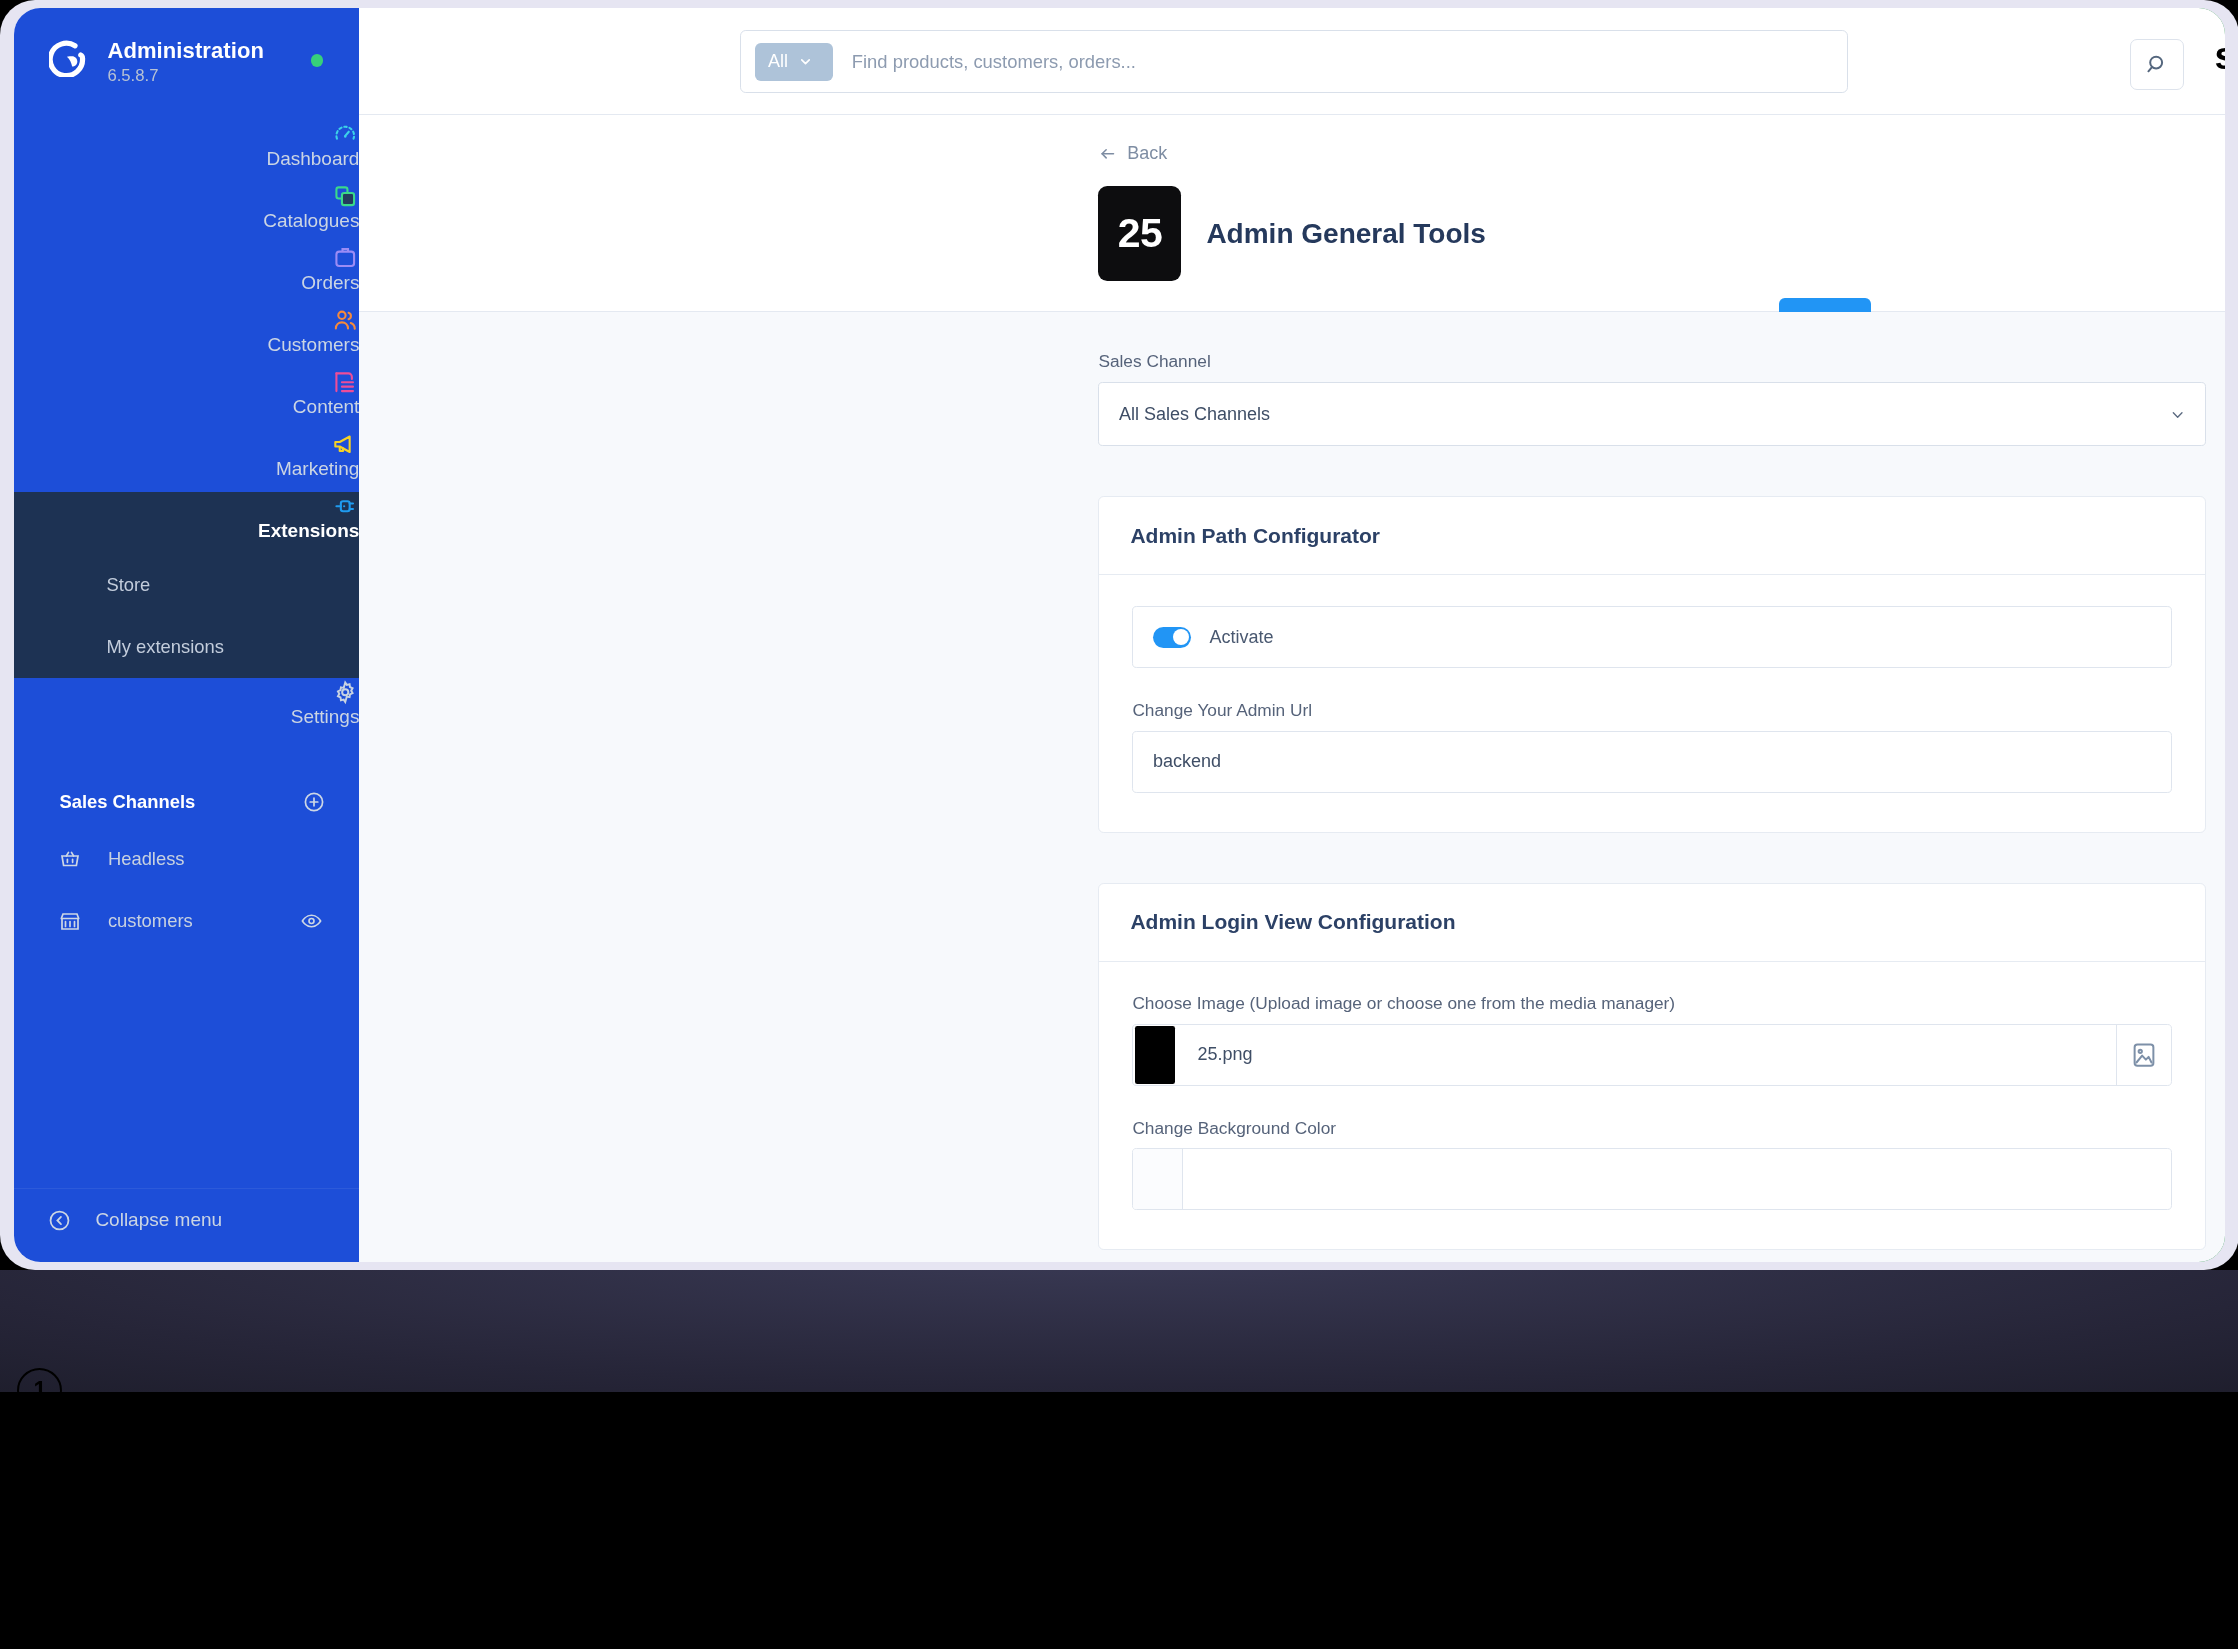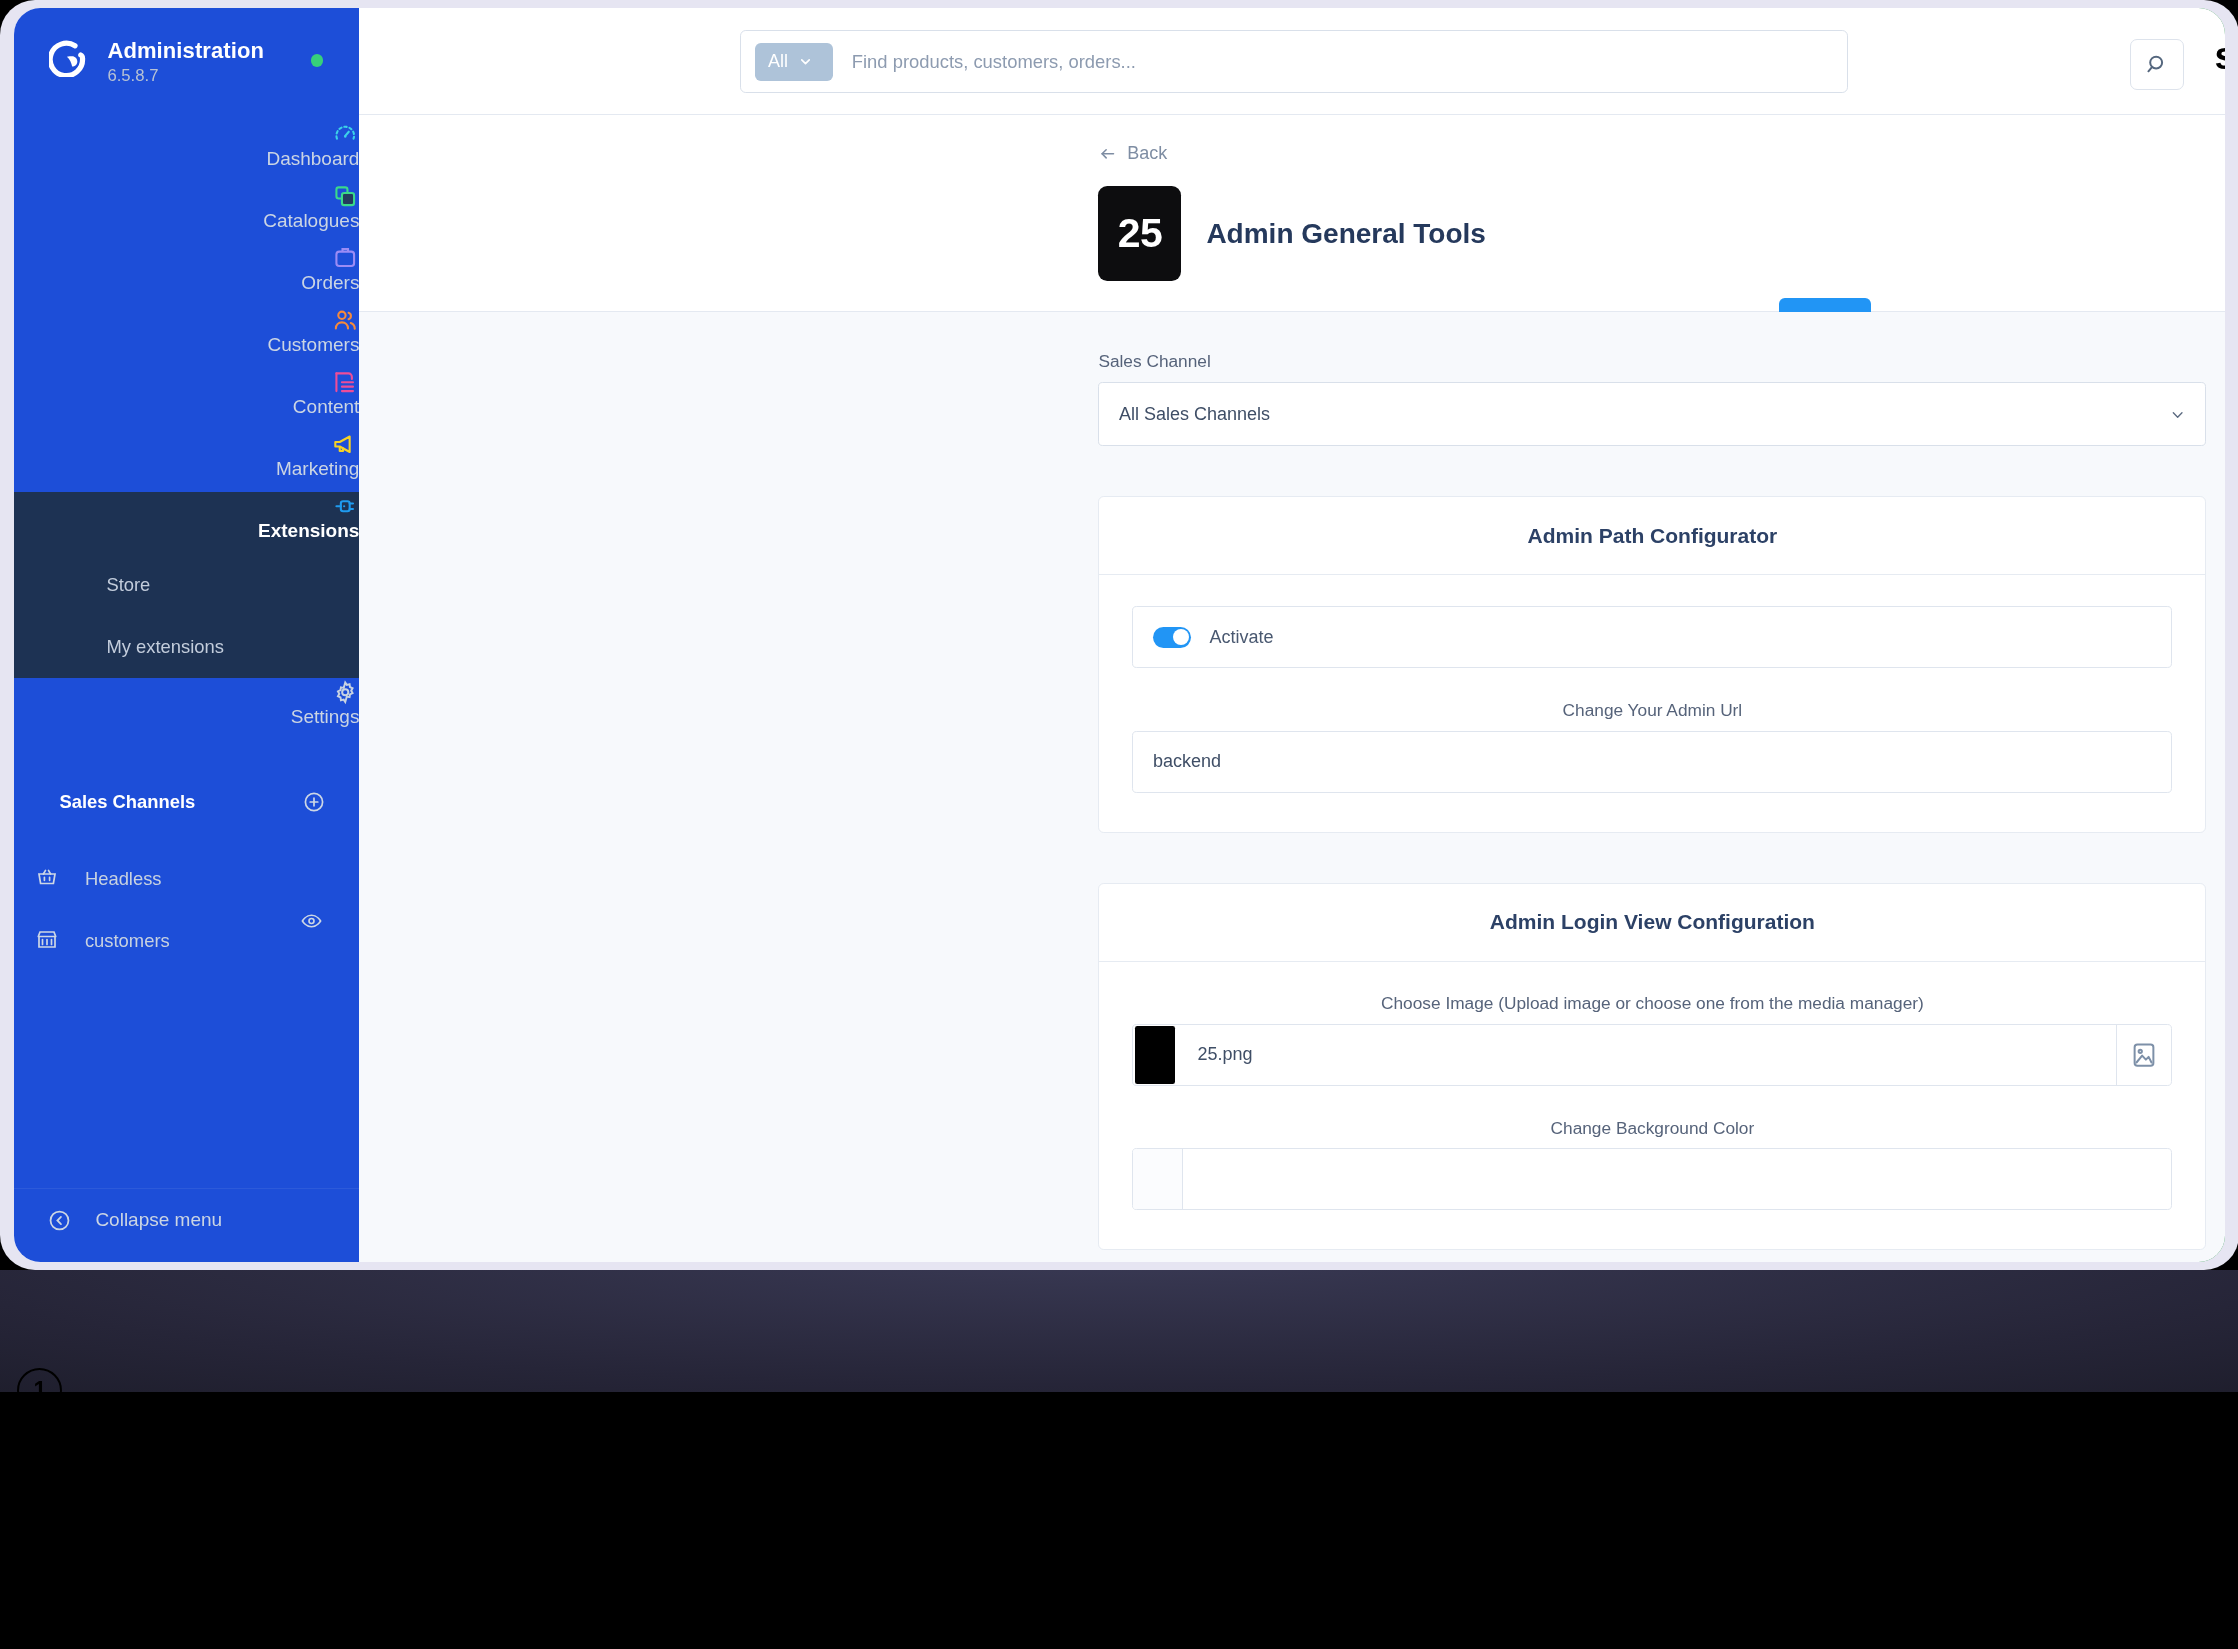--- a/index.html
+++ b/index.html
@@ -62,21 +62,21 @@
     padding-left: 92px; font-size: 18.4px; color: #c3cddc; cursor:pointer;
   }
 
   .sec-head {
     display:flex; align-items:center; justify-content:space-between;
     padding: 0 33px 0 45px; height: 53px; margin-top: 35px;
   }
   .sec-head .t { font-size: 18.4px; font-weight: 700; color: #ffffff; }
   .sec-head .plus svg { width: 24px; height: 24px; display:block; }
 
-  .chan-item { display:flex; align-items:flex-end; height: 62px; padding-left: 19px; font-size: 18.4px; color:#c8d2e0; cursor:pointer; position:relative;}
+  .chan-item { display:flex; align-items:center; height: 62px; padding-left: 42px; font-size: 18.4px; color:#c8d2e0; cursor:pointer; position:relative;}
   .chan-item .ic { width: 26.5px; height: 26.5px; flex:0 0 26.5px; display:flex; align-items:center; justify-content:center;}
   .chan-item .ic svg { width: 24px; height: 24px; display:block; }
   .chan-item .lbl { margin-left: 25px; }
   .chan-item .eye { position:absolute; right: 36px; top:50%; transform:translateY(-50%); }
   .chan-item .eye svg { width: 23px; height: 23px; display:block;}
 
   #collapse {
     position:absolute; left:0; bottom: 11px; width: 345px;
     display:flex; align-items:center; height: 63px; padding-left: 33px;
     font-size: 19px; color:#cbd5e3; cursor:pointer;
@@ -149,21 +149,21 @@
 
   .fld-label { font-size: 17.3px; color:#56637a; margin-bottom: 10.4px; }
   .select-box {
     height: 64px; background:#fff; border:1.2px solid #d9e0ea; border-radius: 4.6px;
     display:flex; align-items:center; padding: 0 19.6px; font-size: 18px; color:#3f4e66; cursor:pointer;
   }
   .select-box .val { flex:1 1 auto; }
   .select-box .chev svg { width: 17.3px; height: 17.3px; display:block; }
 
   .card {
-    margin-top: 50px; background:#fff; border:1.2px solid #e6ebf2; border-radius: 5.8px; text-align: center;
+    margin-top: 50px; background:#fff; border:1.2px solid #e6ebf2; border-radius: 5.8px;
   }
   .card-head {
     padding: 26.5px 31px; border-bottom: 1.2px solid #e6ebf2;
     font-size: 21px; font-weight: 700; color:#2c4166;
   }
   .card-body { padding: 31px 33px 39px 33px; }
 
   .toggle-row {
     border:1.2px solid #dfe5ee; border-radius: 4.6px; height: 62px;
     display:flex; align-items:center; padding: 0 19.6px;

